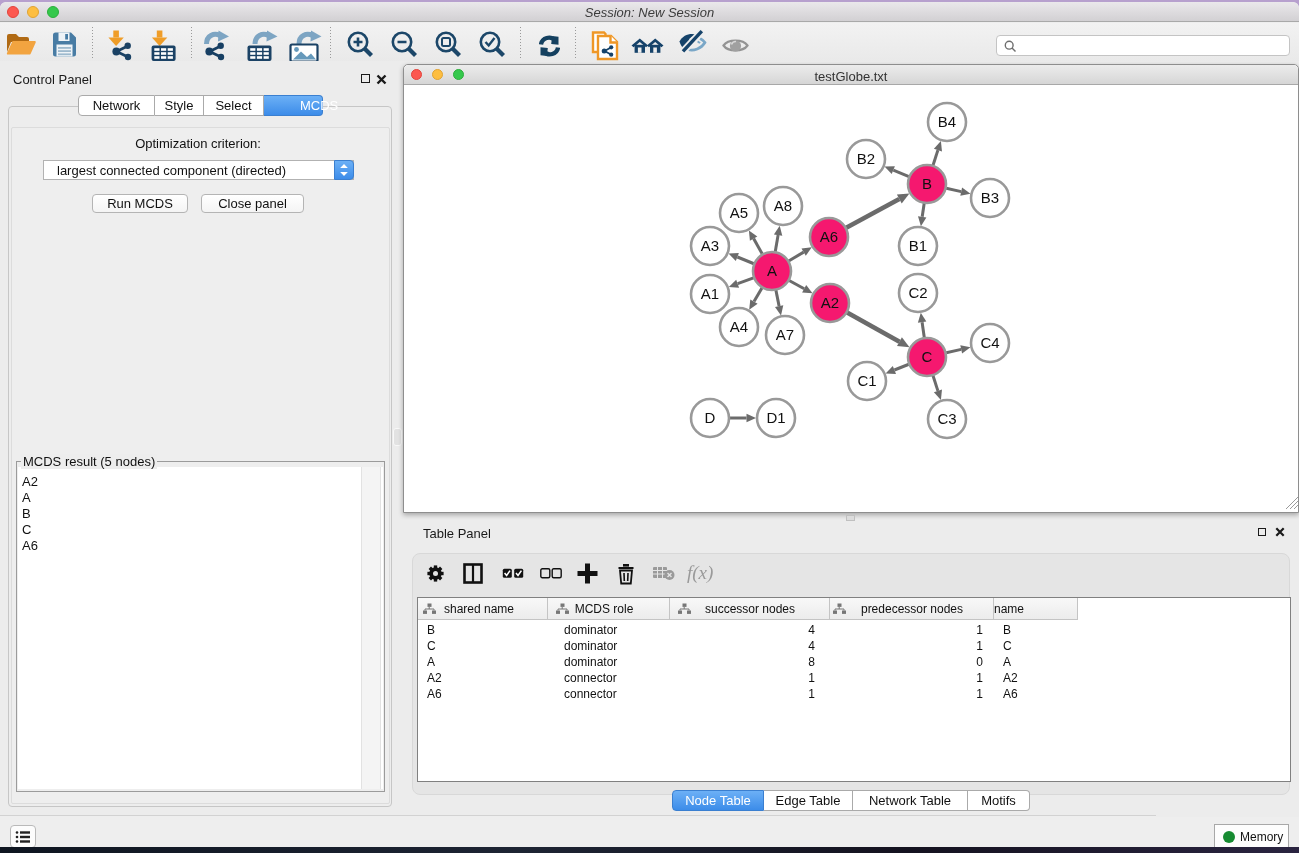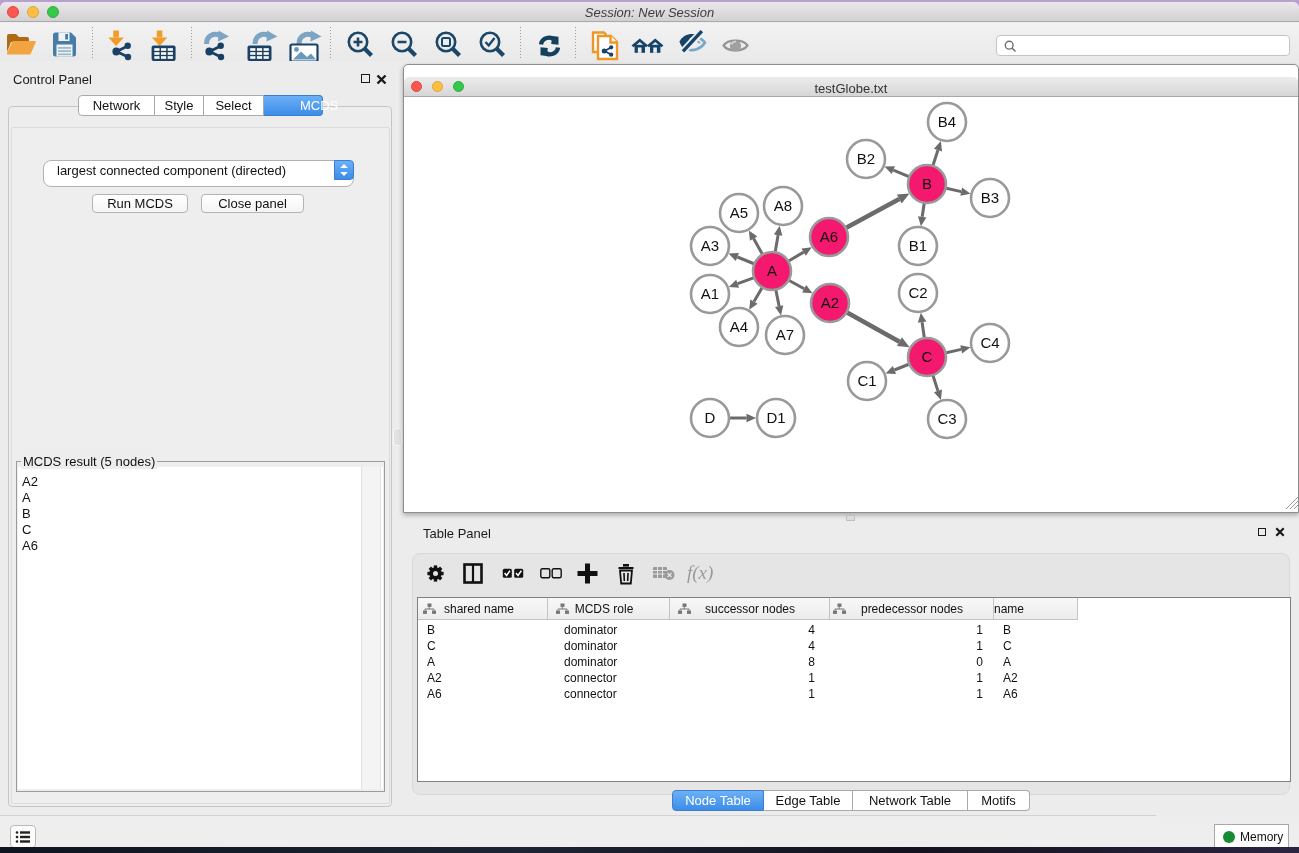--- a/index.html
+++ b/index.html
@@ -200,22 +200,23 @@
     <div class="abs" style="left:8px; top:45px; width:384px; height:701px; background:#ededed; border:1px solid #c6c6c6; border-radius:4px;"></div>
     <div class="abs" style="left:11px; top:66px; width:379px; height:677px; background:#eeeeee; border:1px solid #dcdcdc; border-radius:2px;"></div>
 
     <div class="abs" style="left:78px; top:34px; height:21px; font-size:13px; color:#111;">
       <div class="abs" style="left:0; top:0; width:77px; height:21px; background:#fff; border:1px solid #aaaaaa; border-radius:4px 0 0 4px; text-align:center; line-height:20px;">Network</div>
       <div class="abs" style="left:77px; top:0; width:49px; height:21px; background:#fff; border:1px solid #aaaaaa; border-left:none; text-align:center; line-height:20px;">Style</div>
       <div class="abs" style="left:126px; top:0; width:60px; height:21px; background:#fff; border:1px solid #aaaaaa; border-left:none; text-align:center; line-height:20px;">Select</div>
       <div class="abs" style="left:186px; top:0; width:59px; height:21px; background:linear-gradient(#6cb0f6,#3c8ce9); border:1px solid #3a7fd0; border-left:none; border-radius:0 4px 4px 0; text-align:center; line-height:20px; color:#fff;padding-left:36px;">MCDS</div>
     </div>
 
-
-    <div class="abs" style="left:43px; top:99px; width:311px; height:27px; background:#fff; border:1px solid #b2b2b2; border-radius:8px;">
+    <div class="abs" style="left:0; top:75px; width:396px; text-align:center; font-size:13px; color:#111;">Optimization criterion:</div>
+
+    <div class="abs" style="left:43px; top:99px; width:311px; height:20px; background:#fff; border:1px solid #b2b2b2; border-radius:0;">
       <div class="abs" style="left:13px; top:2px; font-size:13px; color:#111;">largest connected component (directed)</div>
       <div class="abs" style="right:-1px; top:-1px; width:20px; height:20px; background:linear-gradient(#6cb0f6,#3c8ce9); border:1px solid #3a7fd0; border-radius:0 4px 4px 0;">
         <svg width="10" height="14" viewBox="0 0 10 14" style="margin:2px 0 0 4px;">
           <path d="M1.2 5 L5 1 L8.8 5 Z" fill="#fff"></path>
           <path d="M1.2 9 L5 13 L8.8 9 Z" fill="#fff"></path>
         </svg>
       </div>
     </div>
 
     <div class="abs" style="left:92px; top:133px; width:96px; height:19px; background:linear-gradient(#ffffff,#f4f4f4); border:1px solid #b4b4b4; border-radius:4px; text-align:center; line-height:18px; font-size:13px; color:#111;">Run MCDS</div>
@@ -224,21 +225,21 @@
     <div class="abs" style="left:16px; top:400px; width:369px; height:331px; border:1px solid #9b9b9b;"></div>
     <div class="abs" style="left:18px; top:406px; width:365px; height:322px; background:#ffffff;"></div>
     <div class="abs" style="left:361px; top:406px; width:20px; height:322px; background:#f4f4f4; border-left:1px solid #e2e2e2; border-right:1px solid #e2e2e2;"></div>
     <div class="abs" style="left:21px; top:393px; background:#ededed; padding:0 2px; font-size:13px; color:#111;">MCDS result (5 nodes)</div>
     <div class="abs" style="left:22px; top:413px; font-size:13px; line-height:16px; color:#111;">A2<br>A<br>B<br>C<br>A6</div>
   </div>
 
   <div class="abs" style="left:393px; top:426px; width:9px; height:18px; background:#e2e2e2; border:1px solid #f8f8f8; border-radius:3px;"></div>
 
   <div class="abs" id="netwin" style="left:403px; top:62px; width:896px; height:449px; background:#fff; border:1px solid #8e8e8e; border-radius:5px 5px 0 0; box-shadow:0 2px 5px rgba(0,0,0,0.3);">
-    <div class="abs" style="left:0; top:0; width:894px; height:20px; background:linear-gradient(#ececec,#d6d6d6); border-bottom:1px solid #a8a8a8; border-radius:5px 5px 0 0;margin-top:12px;">
+    <div class="abs" style="left:0; top:0; width:894px; height:20px; background:linear-gradient(#ececec,#d6d6d6); border-bottom:1px solid #a8a8a8; border-radius:5px 5px 0 0;">
       <div class="tl" style="left:7px; top:4px; width:11px; height:11px; background:#fc5850; border:1px solid #e2443c;"></div>
       <div class="tl" style="left:28px; top:4px; width:11px; height:11px; background:#fdbe41; border:1px solid #e0a333;"></div>
       <div class="tl" style="left:49px; top:4px; width:11px; height:11px; background:#35c84c; border:1px solid #2cae3c;"></div>
       <div class="abs" style="left:0; width:894px; top:4px; text-align:center; font-size:13px; color:#333;">testGlobe.txt</div>
     </div>
     <svg class="abs" style="left:0; top:20px;" width="894" height="427" viewBox="0 0 894 427">
 <line x1="359.3" y1="170.8" x2="349.6" y2="153.6" stroke="#6b6b6b" stroke-width="3.0"></line>
 <path d="M344.9 145.4 L353.3 151.5 L345.9 155.7 Z" fill="#6b6b6b"></path>
 <line x1="370.9" y1="168.7" x2="374.1" y2="150.1" stroke="#6b6b6b" stroke-width="3.0"></line>
 <path d="M375.7 140.7 L378.3 150.8 L369.9 149.4 Z" fill="#6b6b6b"></path>

